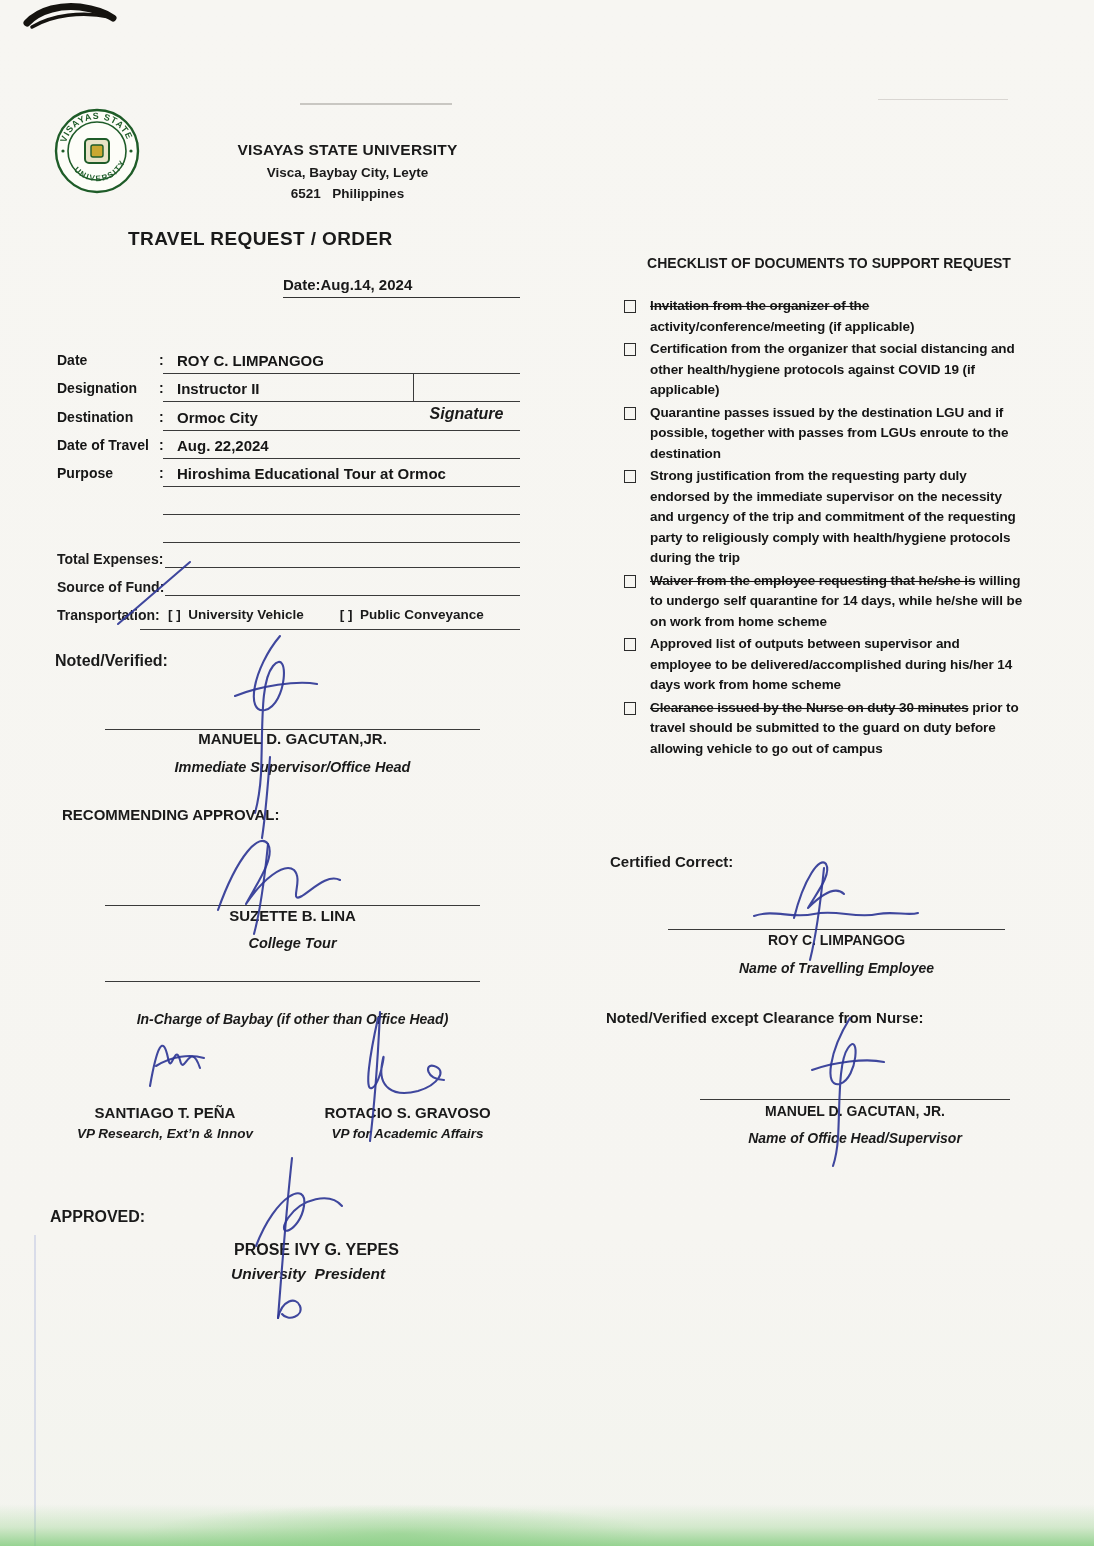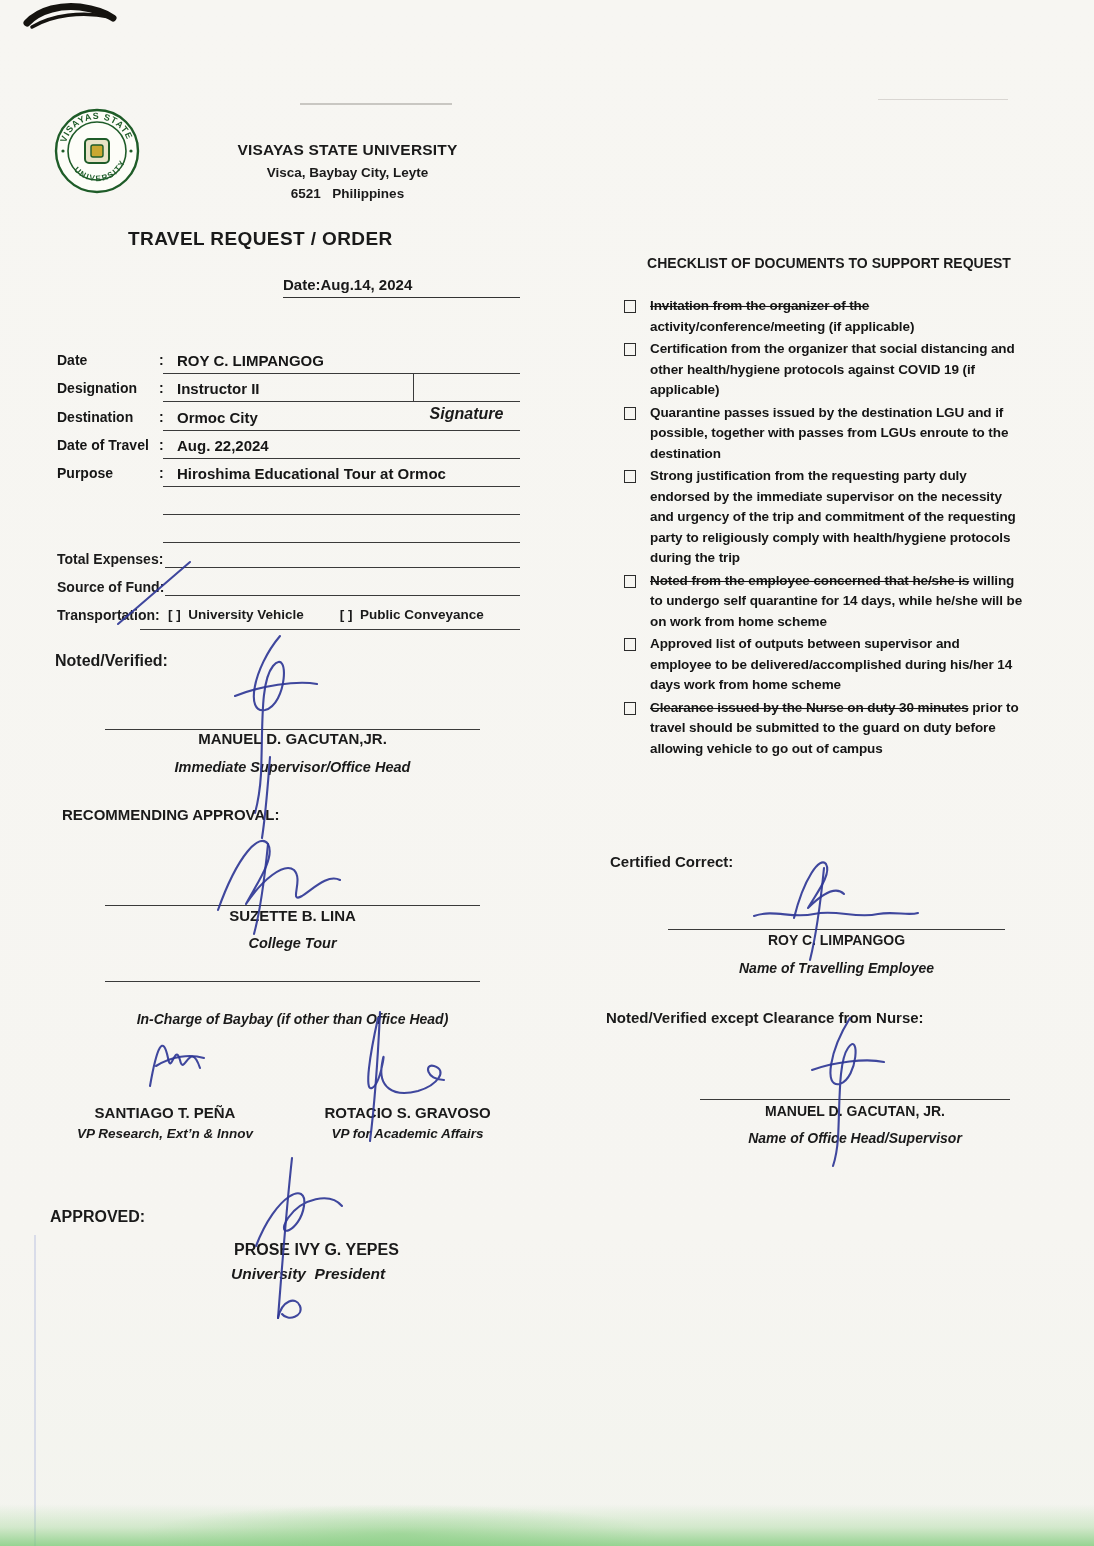--- a/index.html
+++ b/index.html
@@ -203,21 +203,21 @@
     <li>
       <span class="cb"></span>
       <span><span>Quarantine passes issued by the destination LGU and if possible, together with passes from LGUs enroute to the destination</span></span>
     </li>
     <li>
       <span class="cb"></span>
       <span><span>Strong justification from the requesting party duly endorsed by the immediate supervisor on the necessity and urgency of the trip and commitment of the requesting party to religiously comply with health/hygiene protocols during the trip</span></span>
     </li>
     <li>
       <span class="cb"></span>
-      <span><span class="struck">Noted from the employee concerned that he/she is</span><span> willing to undergo self quarantine for 14 days, while he/she will be on work from home scheme</span></span>
+      <span><span class="struck">Waiver from the employee requesting that he/she is</span><span> willing to undergo self quarantine for 14 days, while he/she will be on work from home scheme</span></span>
     </li>
     <li>
       <span class="cb"></span>
       <span><span>Approved list of outputs between supervisor and employee to be delivered/accomplished during his/her 14 days work from home scheme</span></span>
     </li>
     <li>
       <span class="cb"></span>
       <span><span class="struck">Clearance issued by the Nurse on duty 30 minutes</span><span> prior to travel should be submitted to the guard on duty before allowing vehicle to go out of campus</span></span>
     </li>
   </ul>

